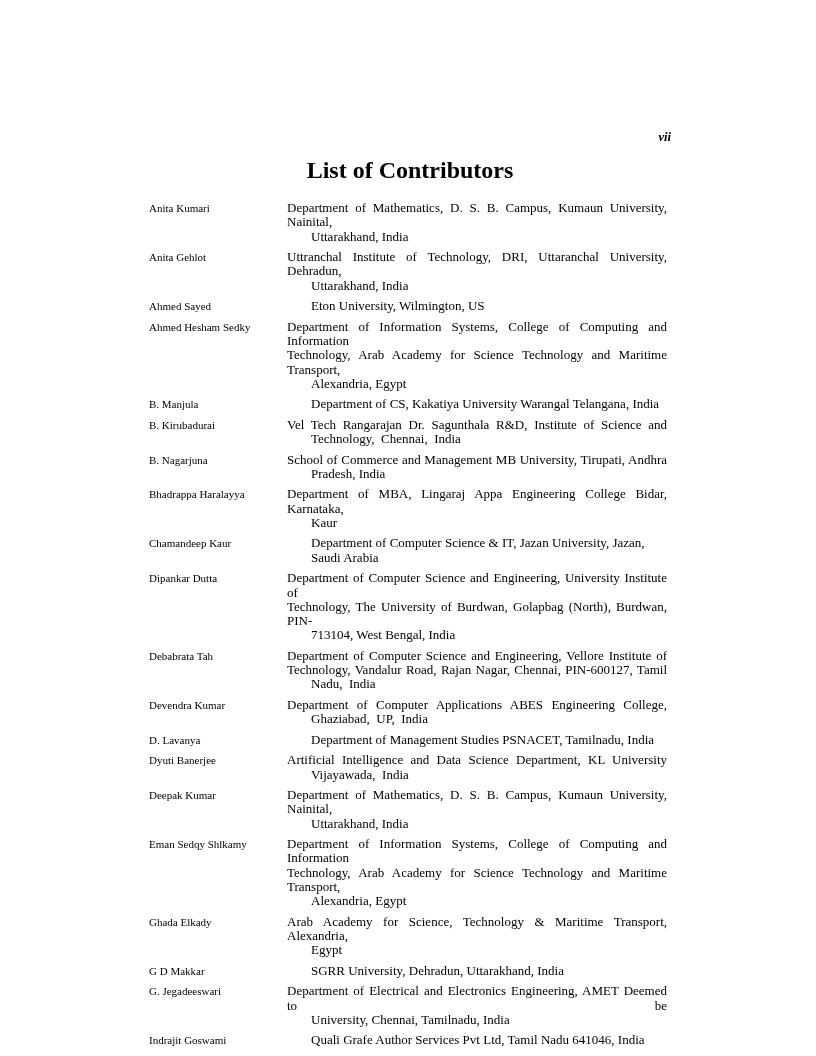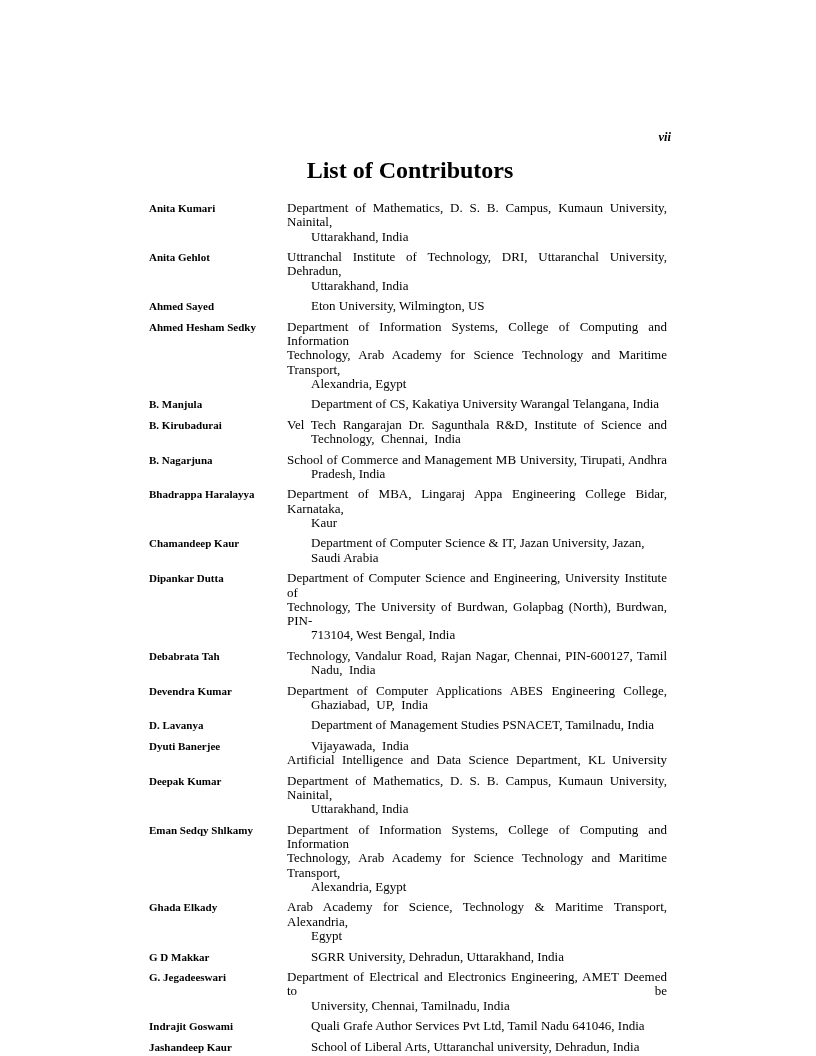--- a/index.html
+++ b/index.html
@@ -42,21 +42,21 @@
     left: 149px;
     width: 518px;
   }
   .row {
     display: flex;
     margin-bottom: 6.2px;
   }
   .name {
     flex: 0 0 138px;
     width: 138px;
-    font-weight: bold;
+    font-weight: normal;
     font-size: 11px;
     line-height: 14.3px;
   }
   .aff {
     flex: 1 1 auto;
     width: 380px;
     font-size: 13px;
     line-height: 14.3px;
   }
   .line { min-height: 14.3px; }
@@ -143,42 +143,43 @@
         <div class="name">Dipankar Dutta</div>
         <div class="aff">
           <div class="line fill">Department of Computer Science and Engineering, University Institute of</div>
           <div class="line fill">Technology, The University of Burdwan, Golapbag (North), Burdwan, PIN-</div>
           <div class="line last">713104, West Bengal, India</div>
         </div>
       </div>
       <div class="row">
         <div class="name">Debabrata Tah</div>
         <div class="aff">
+          <div class="line fill">Department of Computer Science and Engineering, Vellore Institute of</div>
           <div class="line fill">Technology, Vandalur Road, Rajan Nagar, Chennai, PIN-600127, Tamil</div>
           <div class="line last">Nadu,  India</div>
         </div>
       </div>
       <div class="row">
         <div class="name">Devendra Kumar</div>
         <div class="aff">
           <div class="line fill">Department of Computer Applications ABES Engineering College,</div>
           <div class="line last">Ghaziabad,  UP,  India</div>
         </div>
       </div>
       <div class="row">
         <div class="name">D. Lavanya</div>
         <div class="aff">
           <div class="line last">Department of Management Studies PSNACET, Tamilnadu, India</div>
         </div>
       </div>
       <div class="row">
         <div class="name">Dyuti Banerjee</div>
         <div class="aff">
+          <div class="line fill">Artificial Intelligence and Data Science Department, KL University</div>
           <div class="line last">Vijayawada,  India</div>
-          <div class="line fill">Artificial Intelligence and Data Science Department, KL University</div>
         </div>
       </div>
       <div class="row">
         <div class="name">Deepak Kumar</div>
         <div class="aff">
           <div class="line fill">Department of Mathematics, D. S. B. Campus, Kumaun University, Nainital,</div>
           <div class="line last">Uttarakhand, India</div>
         </div>
       </div>
       <div class="row">

